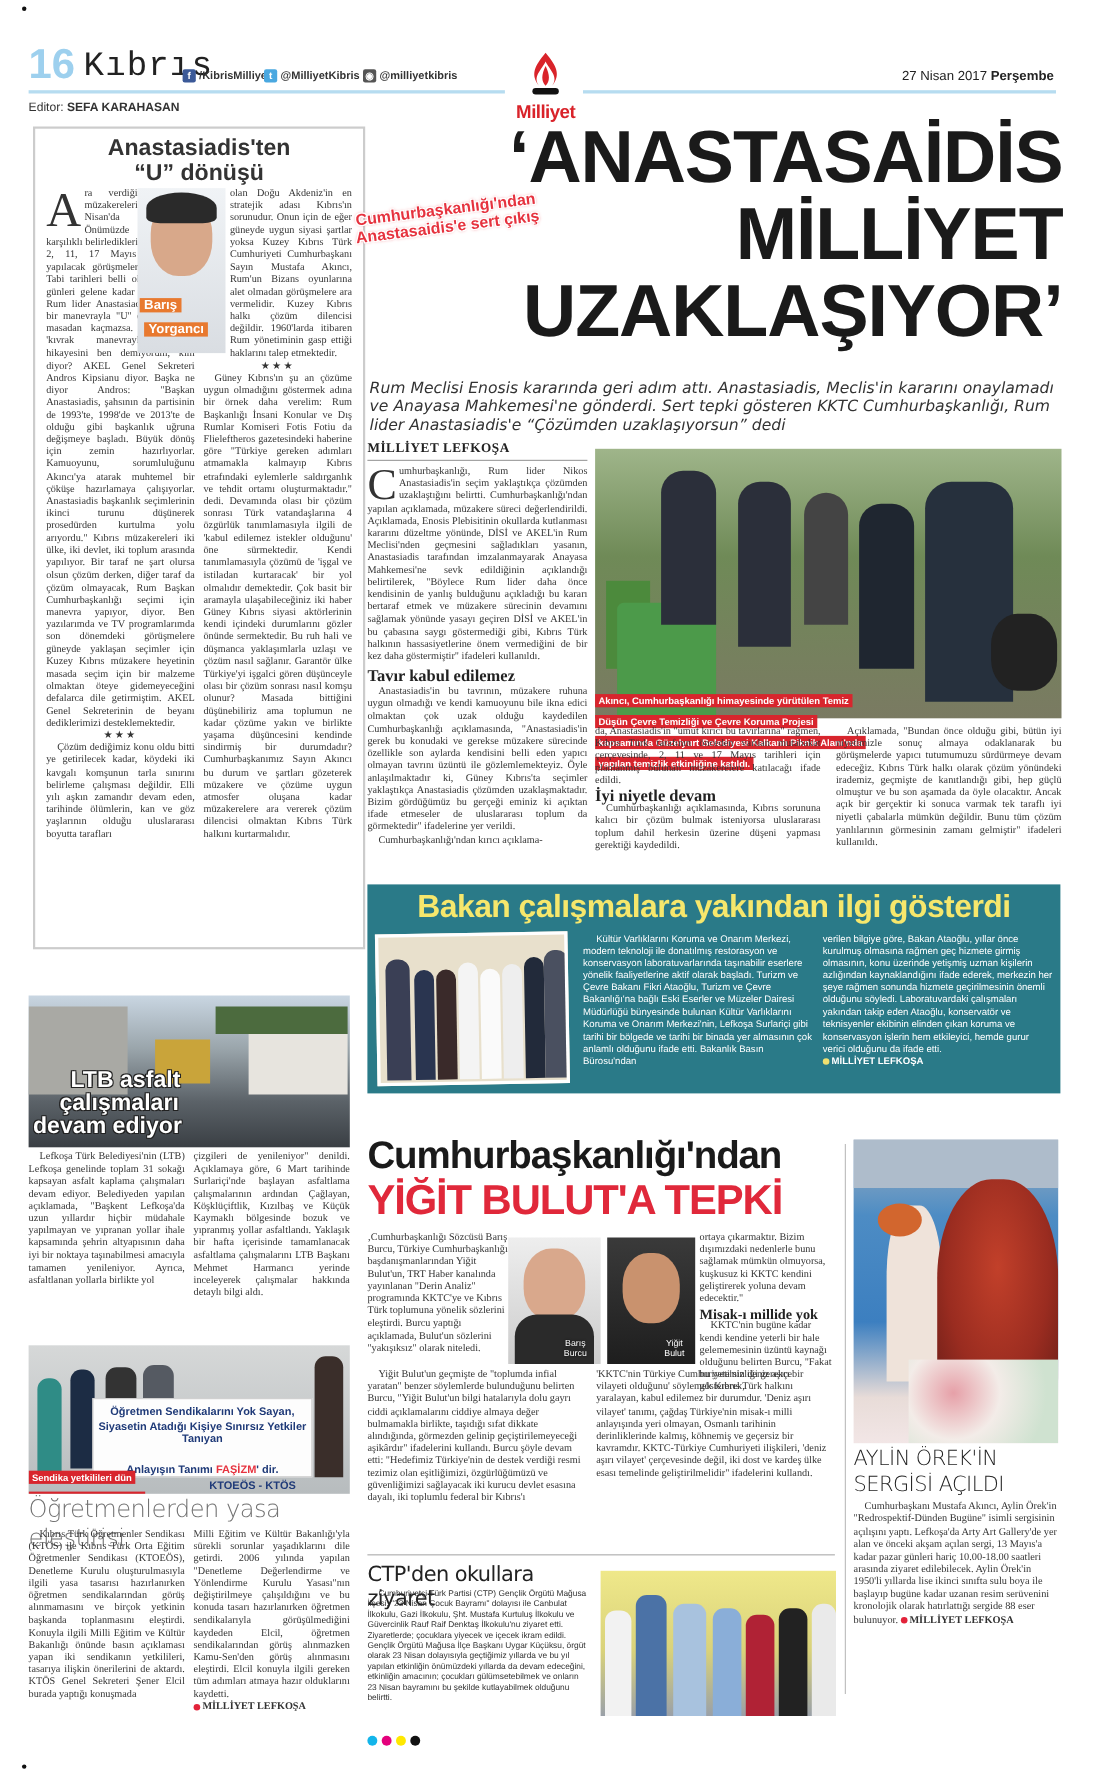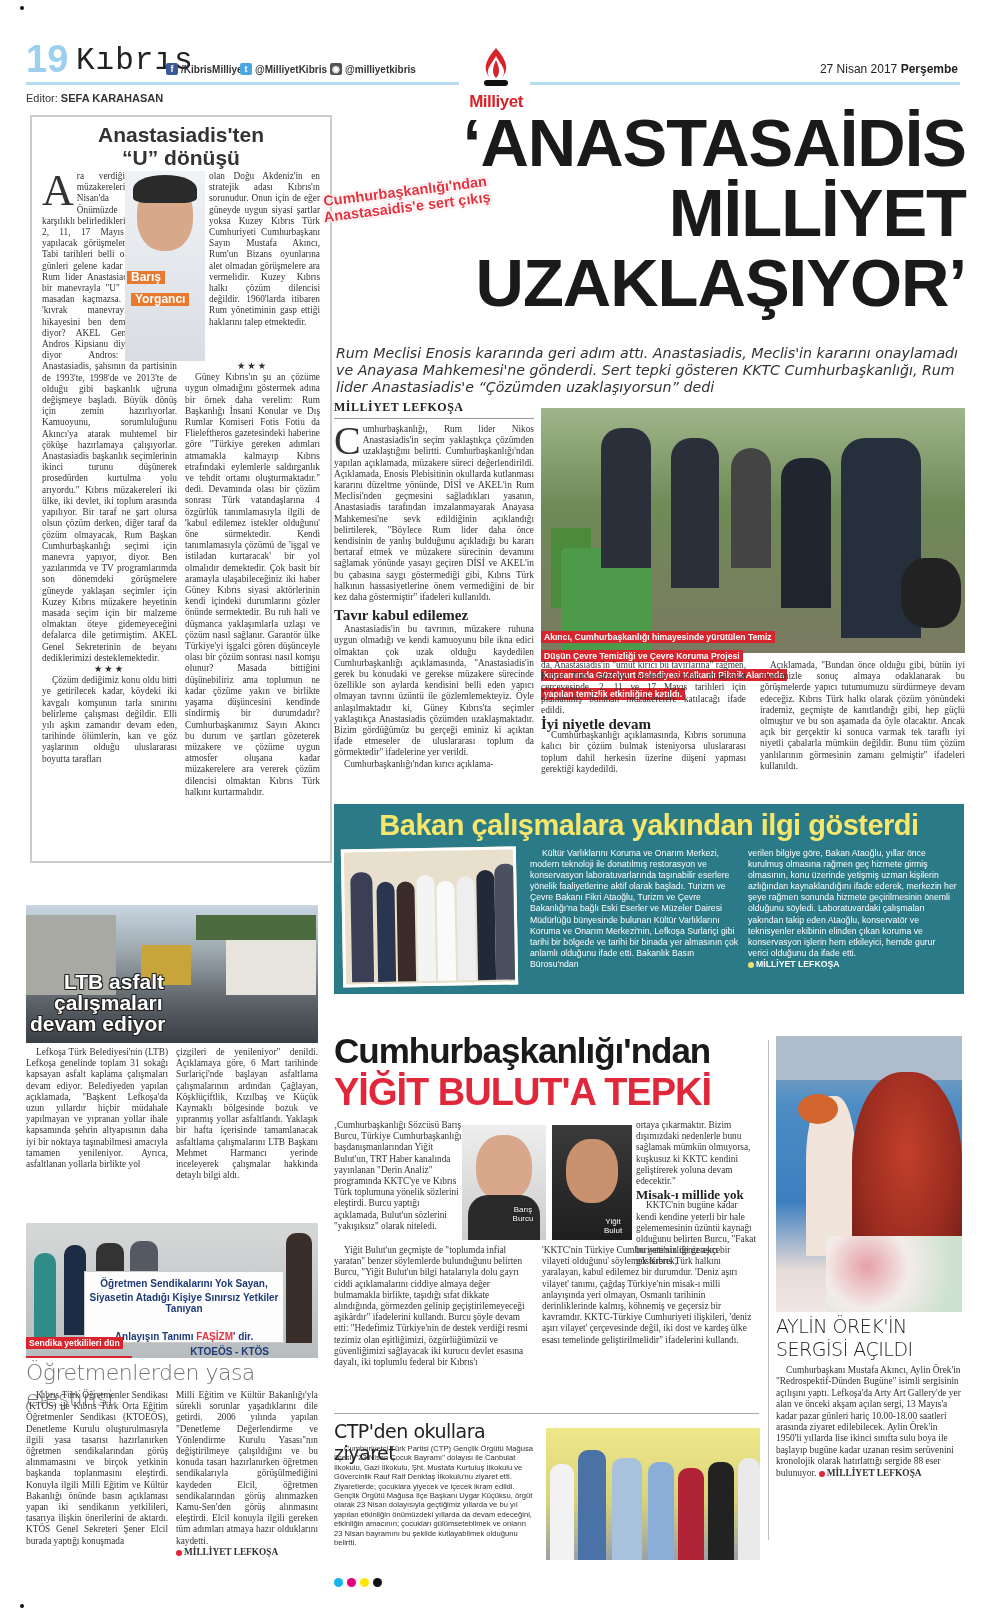--- a/index.html
+++ b/index.html
@@ -37,21 +37,21 @@
 .vrule{background:#bbb;width:1px}
 .dot-red{display:inline-block;width:6px;height:6px;border-radius:50%;background:#e2233a;margin-right:2px;vertical-align:middle}
 .dot-yel{display:inline-block;width:6px;height:6px;border-radius:50%;background:#f0e070;margin-right:2px;vertical-align:middle}
 </style>
 </head>
 <body>
 
 <div class="abs" style="left:20px;top:6px;width:4px;height:4px;border-radius:50%;background:#111"></div>
 <div class="abs" style="left:20px;top:1604px;width:4px;height:4px;border-radius:50%;background:#111"></div>
 
-<div class="abs page-num">19</div>
+<div class="abs page-num">16</div>
 <div class="abs section">Kıbrıs</div>
 <div class="abs social" style="left:166px">
   <span class="soc-ico" style="background:#3b5998">f</span>
   <span>/KibrisMilliyet</span>
 </div>
 <div class="abs social" style="left:240px">
   <span class="soc-ico" style="background:#4aa8e0">t</span>
   <span>@MilliyetKibris</span>
 </div>
 <div class="abs social" style="left:330px">
@@ -82,21 +82,21 @@
   <div class="col-title">“U” dönüşü</div>
   <div style="display:flex;gap:8px;padding:2px 10px 0 10px">
     <div style="width:138px" class="body-text">
       <span style="float:left;font-size:44px;line-height:36px;margin:2px 3px 0 0;font-family:'Liberation Serif',serif">A</span>
       <span>ra verdiğimiz Kıbrıs müzakerelerine 20 Nisan'da başladık. Önümüzde heyetlerin karşılıklı belirledikleri takvime göre 2, 11, 17 Mayıs tarihlerinde yapılacak görüşmeler bizi bekler. Tabi tarihleri belli olan müzakere günleri gelene kadar masa dağılır. Rum lider Anastasiadis de kıvrak bir manevrayla "U" dönüşü yapıp masadan kaçmazsa. Okuduğunuz 'kıvrak manevrayla kaçma' hikayesini ben demiyorum, kim diyor? AKEL Genel Sekreteri Andros Kipsianu diyor. Başka ne diyor Andros: "Başkan Anastasiadis, şahsının da partisinin de 1993'te, 1998'de ve 2013'te de olduğu gibi başkanlık uğruna değişmeye başladı. Büyük dönüş için zemin hazırlıyorlar. Kamuoyunu, sorumluluğunu Akıncı'ya atarak muhtemel bir çöküşe hazırlamaya çalışıyorlar. Anastasiadis başkanlık seçimlerinin ikinci turunu düşünerek prosedürden kurtulma yolu arıyordu." Kıbrıs müzakereleri iki ülke, iki devlet, iki toplum arasında yapılıyor. Bir taraf ne şart olursa olsun çözüm derken, diğer taraf da çözüm olmayacak, Rum Başkan Cumhurbaşkanlığı seçimi için manevra yapıyor, diyor. Ben yazılarımda ve TV programlarımda son dönemdeki görüşmelere güneyde yaklaşan seçimler için Kuzey Kıbrıs müzakere heyetinin masada seçim için bir malzeme olmaktan öteye gidemeyeceğini defalarca dile getirmiştim. AKEL Genel Sekreterinin de beyanı dediklerimizi desteklemektedir.</span>
       <div style="text-align:center;letter-spacing:2px">★★★</div>
       <div style="text-indent:10px">Çözüm dediğimiz konu oldu bitti ye getirilecek kadar, köydeki iki kavgalı komşunun tarla sınırını belirleme çalışması değildir. Elli yılı aşkın zamandır devam eden, tarihinde ölümlerin, kan ve göz yaşlarının olduğu uluslararası boyutta tarafları</div>
     </div>
     <div style="width:138px" class="body-text">
       <div style="float:left;width:0;height:0"></div>
-      <div style="margin-left:-60px;float:left;width:80px;height:190px;margin-right:4px;position:relative;background:linear-gradient(180deg,#f0f3f6 0%,#d9dde2 100%)">
+      <div style="margin-left:-60px;float:left;width:80px;height:150px;margin-right:4px;position:relative;background:linear-gradient(180deg,#f0f3f6 0%,#d9dde2 100%)">
         <div style="position:absolute;left:12px;top:10px;width:56px;height:70px;border-radius:45%;background:#d8a88a"></div>
         <div style="position:absolute;left:8px;top:4px;width:64px;height:28px;border-radius:50% 50% 20% 20%;background:#2a2a2a"></div>
         <div style="position:absolute;left:2px;top:100px;background:#e8792f;color:#fff;font-family:'Liberation Sans',sans-serif;font-weight:bold;font-size:12px;padding:1px 4px">Barış</div>
         <div style="position:absolute;left:6px;top:122px;background:#e8792f;color:#fff;font-family:'Liberation Sans',sans-serif;font-weight:bold;font-size:12px;padding:1px 4px">Yorgancı</div>
       </div>
       <span>olan Doğu Akdeniz'in en stratejik adası Kıbrıs'ın sorunudur. Onun için de eğer güneyde uygun siyasi şartlar yoksa Kuzey Kıbrıs Türk Cumhuriyeti Cumhurbaşkanı Sayın Mustafa Akıncı, Rum'un Bizans oyunlarına alet olmadan görüşmelere ara vermelidir. Kuzey Kıbrıs halkı çözüm dilencisi değildir. 1960'larda itibaren Rum yönetiminin gasp ettiği haklarını talep etmektedir.</span>
       <div style="text-align:center;letter-spacing:2px;clear:both">★★★</div>
       <div style="text-indent:10px">Güney Kıbrıs'ın şu an çözüme uygun olmadığını göstermek adına bir örnek daha verelim: Rum Başkanlığı İnsani Konular ve Dış Rumlar Komiseri Fotis Fotiu da Flieleftheros gazetesindeki haberine göre "Türkiye gereken adımları atmamakla kalmayıp Kıbrıs etrafındaki eylemlerle saldırganlık ve tehdit ortamı oluşturmaktadır." dedi. Devamında olası bir çözüm sonrası Türk vatandaşlarına 4 özgürlük tanımlamasıyla ilgili de 'kabul edilemez istekler olduğunu' öne sürmektedir. Kendi tanımlamasıyla çözümü de 'işgal ve istiladan kurtaracak' bir yol olmalıdır demektedir. Çok basit bir aramayla ulaşabileceğiniz iki haber Güney Kıbrıs siyasi aktörlerinin kendi içindeki durumlarını gözler önünde sermektedir. Bu ruh hali ve düşmanca yaklaşımlarla uzlaşı ve çözüm nasıl sağlanır. Garantör ülke Türkiye'yi işgalci gören düşünceyle olası bir çözüm sonrası nasıl komşu olunur? Masada bittiğini düşünebiliriz ama toplumun ne kadar çözüme yakın ve birlikte yaşama düşüncesini kendinde sindirmiş bir durumdadır? Cumhurbaşkanımız Sayın Akıncı bu durum ve şartları gözeterek müzakere ve çözüme uygun atmosfer oluşana kadar müzakerelere ara vererek çözüm dilencisi olmaktan Kıbrıs Türk halkını kurtarmalıdır.</div>
     </div>
   </div>
@@ -198,21 +198,21 @@
   <span>Milli Eğitim ve Kültür Bakanlığı'yla sürekli sorunlar yaşadıklarını dile getirdi. 2006 yılında yapılan "Denetleme Değerlendirme ve Yönlendirme Kurulu Yasası"nın değiştirilmeye çalışıldığını ve bu konuda tasarı hazırlanırken öğretmen sendikalarıyla görüşülmediğini kaydeden Elcil, öğretmen sendikalarından görüş alınmazken Kamu-Sen'den görüş alınmasını eleştirdi. Elcil konuyla ilgili gereken tüm adımları atmaya hazır olduklarını kaydetti.</span><br>
   <span class="dot-red"></span><b>MİLLİYET LEFKOŞA</b>
 </div>
 
 <div class="abs" style="left:334px;top:1032px;width:430px;font-family:'Liberation Sans',sans-serif;font-weight:bold;font-size:35px;line-height:38px;color:#1a1a1a;letter-spacing:-1px">Cumhurbaşkanlığı'ndan</div>
 <div class="abs" style="left:334px;top:1072px;width:430px;font-family:'Liberation Sans',sans-serif;font-weight:bold;font-size:38px;line-height:40px;color:#e0283a;letter-spacing:-1px">YİĞİT BULUT'A TEPKİ</div>
 <div class="abs body-text" style="left:334px;top:1120px;width:128px;text-align:left">‚Cumhurbaşkanlığı Sözcüsü Barış Burcu, Türkiye Cumhurbaşkanlığı başdanışmanlarından Yiğit Bulut'un, TRT Haber kanalında yayınlanan "Derin Analiz" programında KKTC'ye ve Kıbrıs Türk toplumuna yönelik sözlerini eleştirdi. Burcu yaptığı açıklamada, Bulut'un sözlerini "yakışıksız" olarak niteledi.</div>
 <div class="abs photo" style="left:462px;top:1125px;width:84px;height:115px;background:linear-gradient(180deg,#eee 0%,#ccc 100%)">
   <div class="abs" style="left:14px;top:10px;width:56px;height:66px;border-radius:45%;background:#d9a88c"></div>
   <div class="abs" style="left:6px;top:70px;width:72px;height:45px;background:#2a2a2a;border-radius:20px 20px 0 0"></div>
-  <div class="abs" style="left:44px;top:80px;width:34px;font-family:'Liberation Sans',sans-serif;font-size:8px;line-height:9px;color:#fff;text-align:center;text-shadow:0 0 2px #000">Barış Burcu</div>
+  <div class="abs" style="left:44px;top:92px;width:34px;font-family:'Liberation Sans',sans-serif;font-size:8px;line-height:9px;color:#fff;text-align:center;text-shadow:0 0 2px #000">Barış Burcu</div>
 </div>
 <div class="abs photo" style="left:552px;top:1125px;width:80px;height:115px;background:linear-gradient(180deg,#3a3a3a 0%,#1e1e1e 100%)">
   <div class="abs" style="left:14px;top:14px;width:52px;height:64px;border-radius:45%;background:#c9926e"></div>
   <div class="abs" style="left:46px;top:92px;width:30px;font-family:'Liberation Sans',sans-serif;font-size:8px;line-height:9px;color:#fff;text-align:center">Yiğit Bulut</div>
 </div>
 <div class="abs body-text" style="left:334px;top:1245px;width:196px;text-indent:10px;text-align:left">Yiğit Bulut'un geçmişte de "toplumda infial yaratan" benzer söylemlerde bulunduğunu belirten Burcu, "Yiğit Bulut'un bilgi hatalarıyla dolu gayrı ciddi açıklamalarını ciddiye almaya değer bulmamakla birlikte, taşıdığı sıfat dikkate alındığında, görmezden gelinip geçiştirilemeyeceği aşikârdır" ifadelerini kullandı. Burcu şöyle devam etti: "Hedefimiz Türkiye'nin de destek verdiği resmi tezimiz olan eşitliğimizi, özgürlüğümüzü ve güvenliğimizi sağlayacak iki kurucu devlet esasına dayalı, iki toplumlu federal bir Kıbrıs'ı</div>
 <div class="abs body-text" style="left:636px;top:1120px;width:122px;text-align:left">
   <div>ortaya çıkarmaktır. Bizim dışımızdaki nedenlerle bunu sağlamak mümkün olmuyorsa, kuşkusuz ki KKTC kendini geliştirerek yoluna devam edecektir."</div>
   <div class="subhead" style="font-size:13px;margin-top:2px">Misak-ı millide yok</div>
   <div style="text-indent:10px">KKTC'nin bugüne kadar kendi kendine yeterli bir hale gelememesinin üzüntü kaynağı olduğunu belirten Burcu, "Fakat bu yetersizliği gerekçe göstererek,</div>

